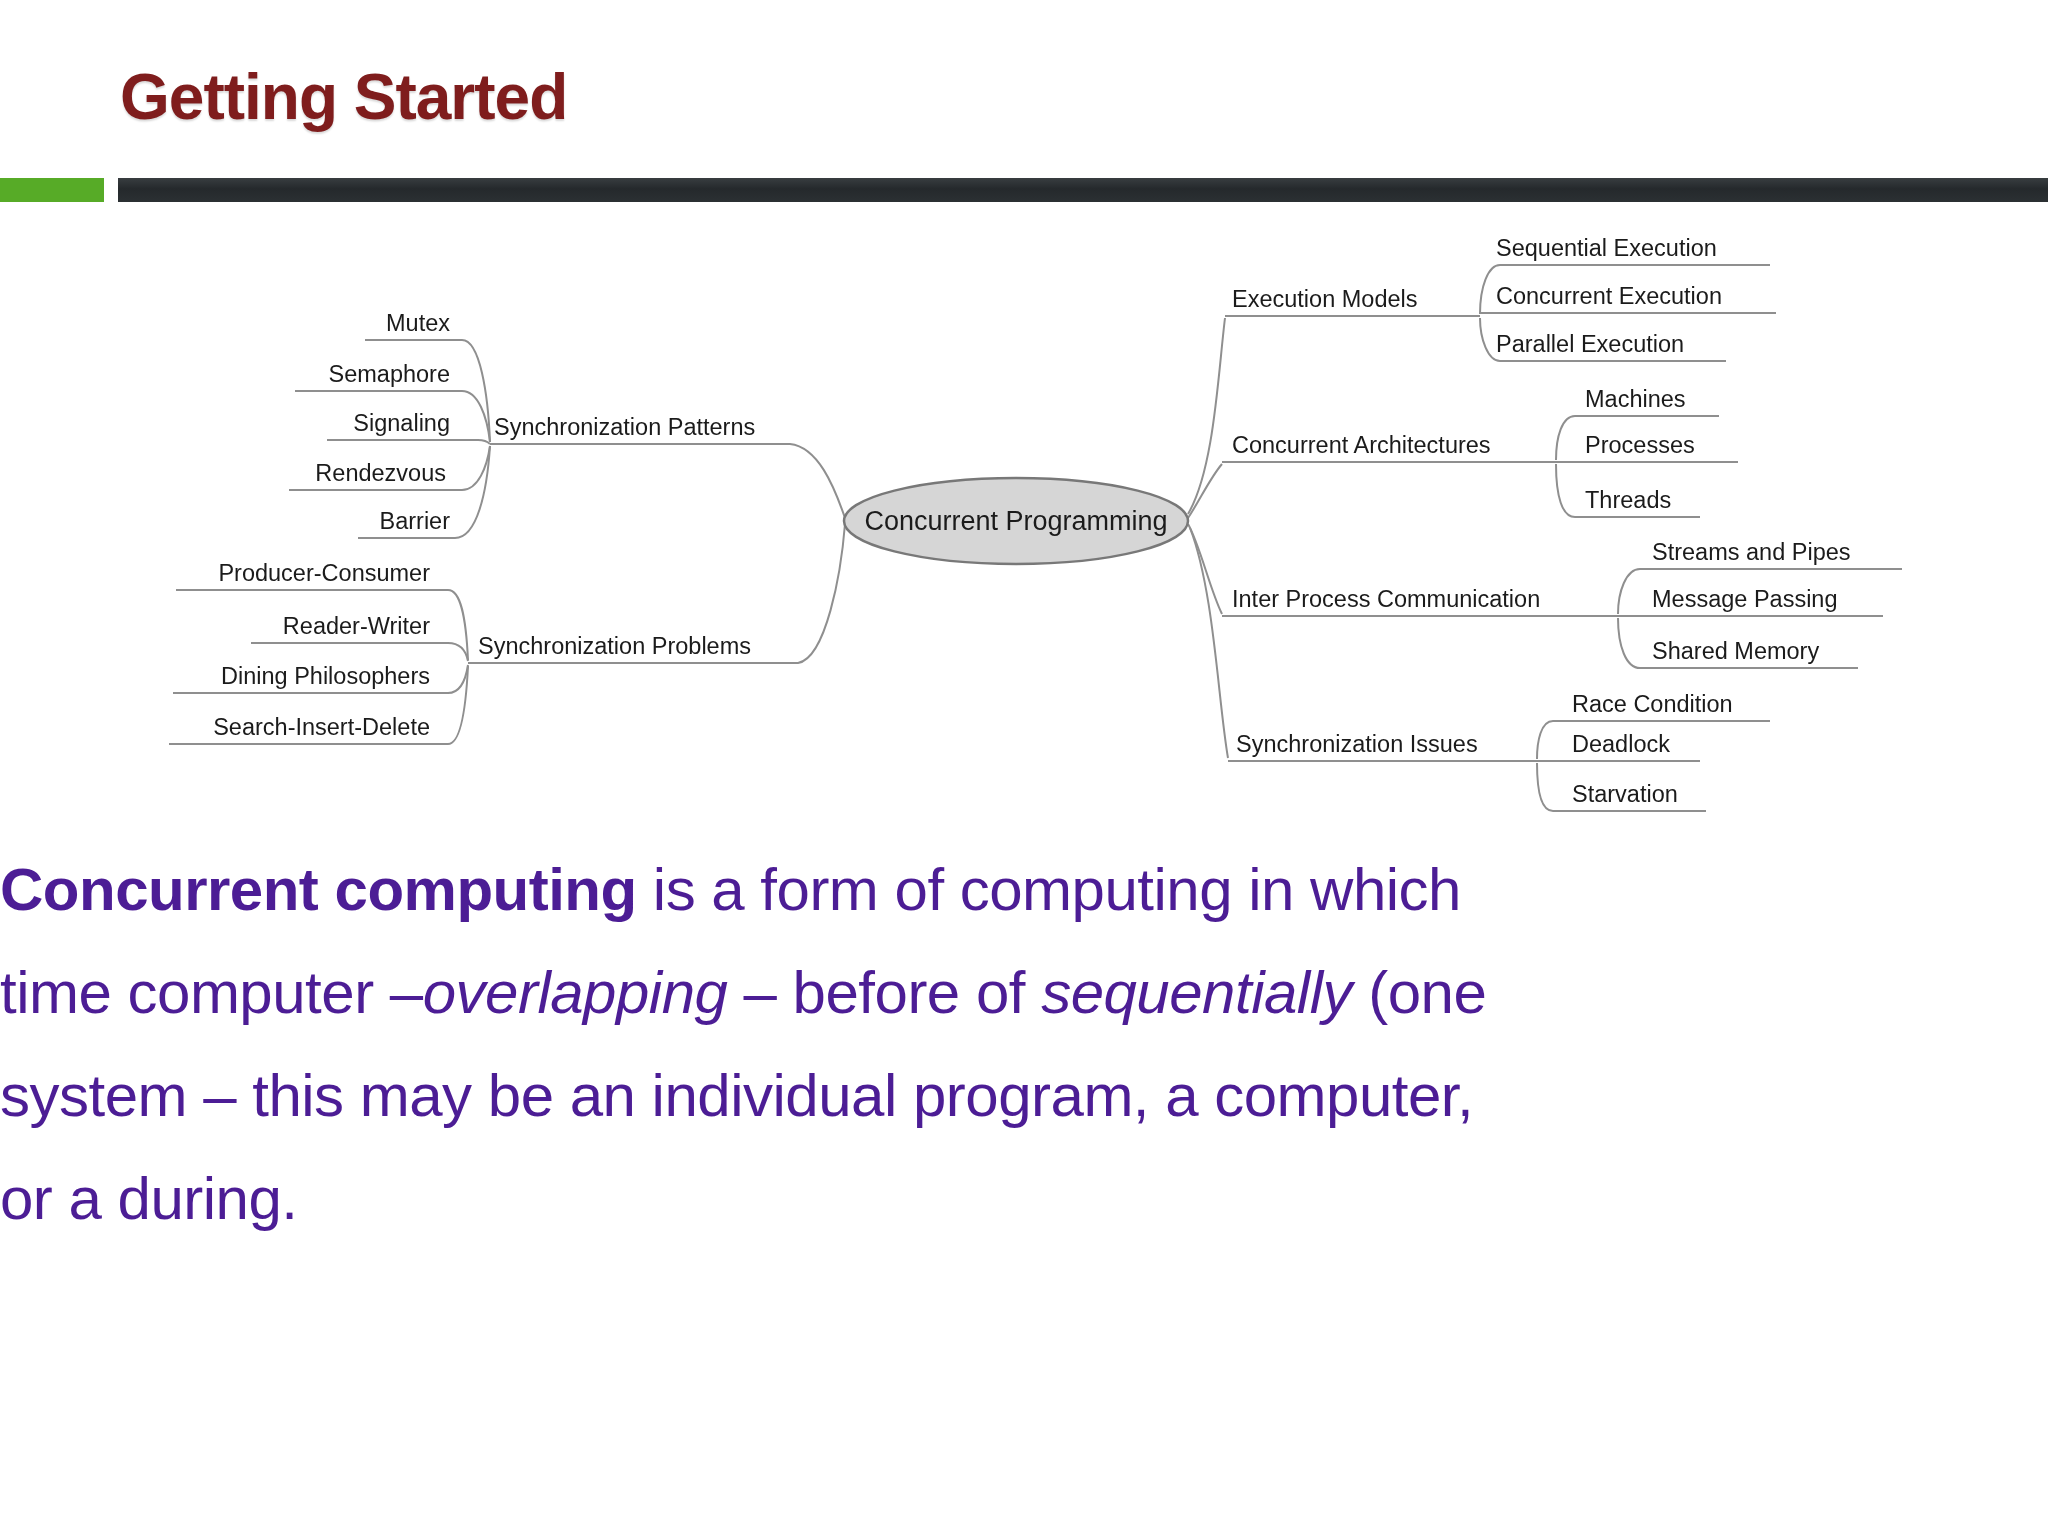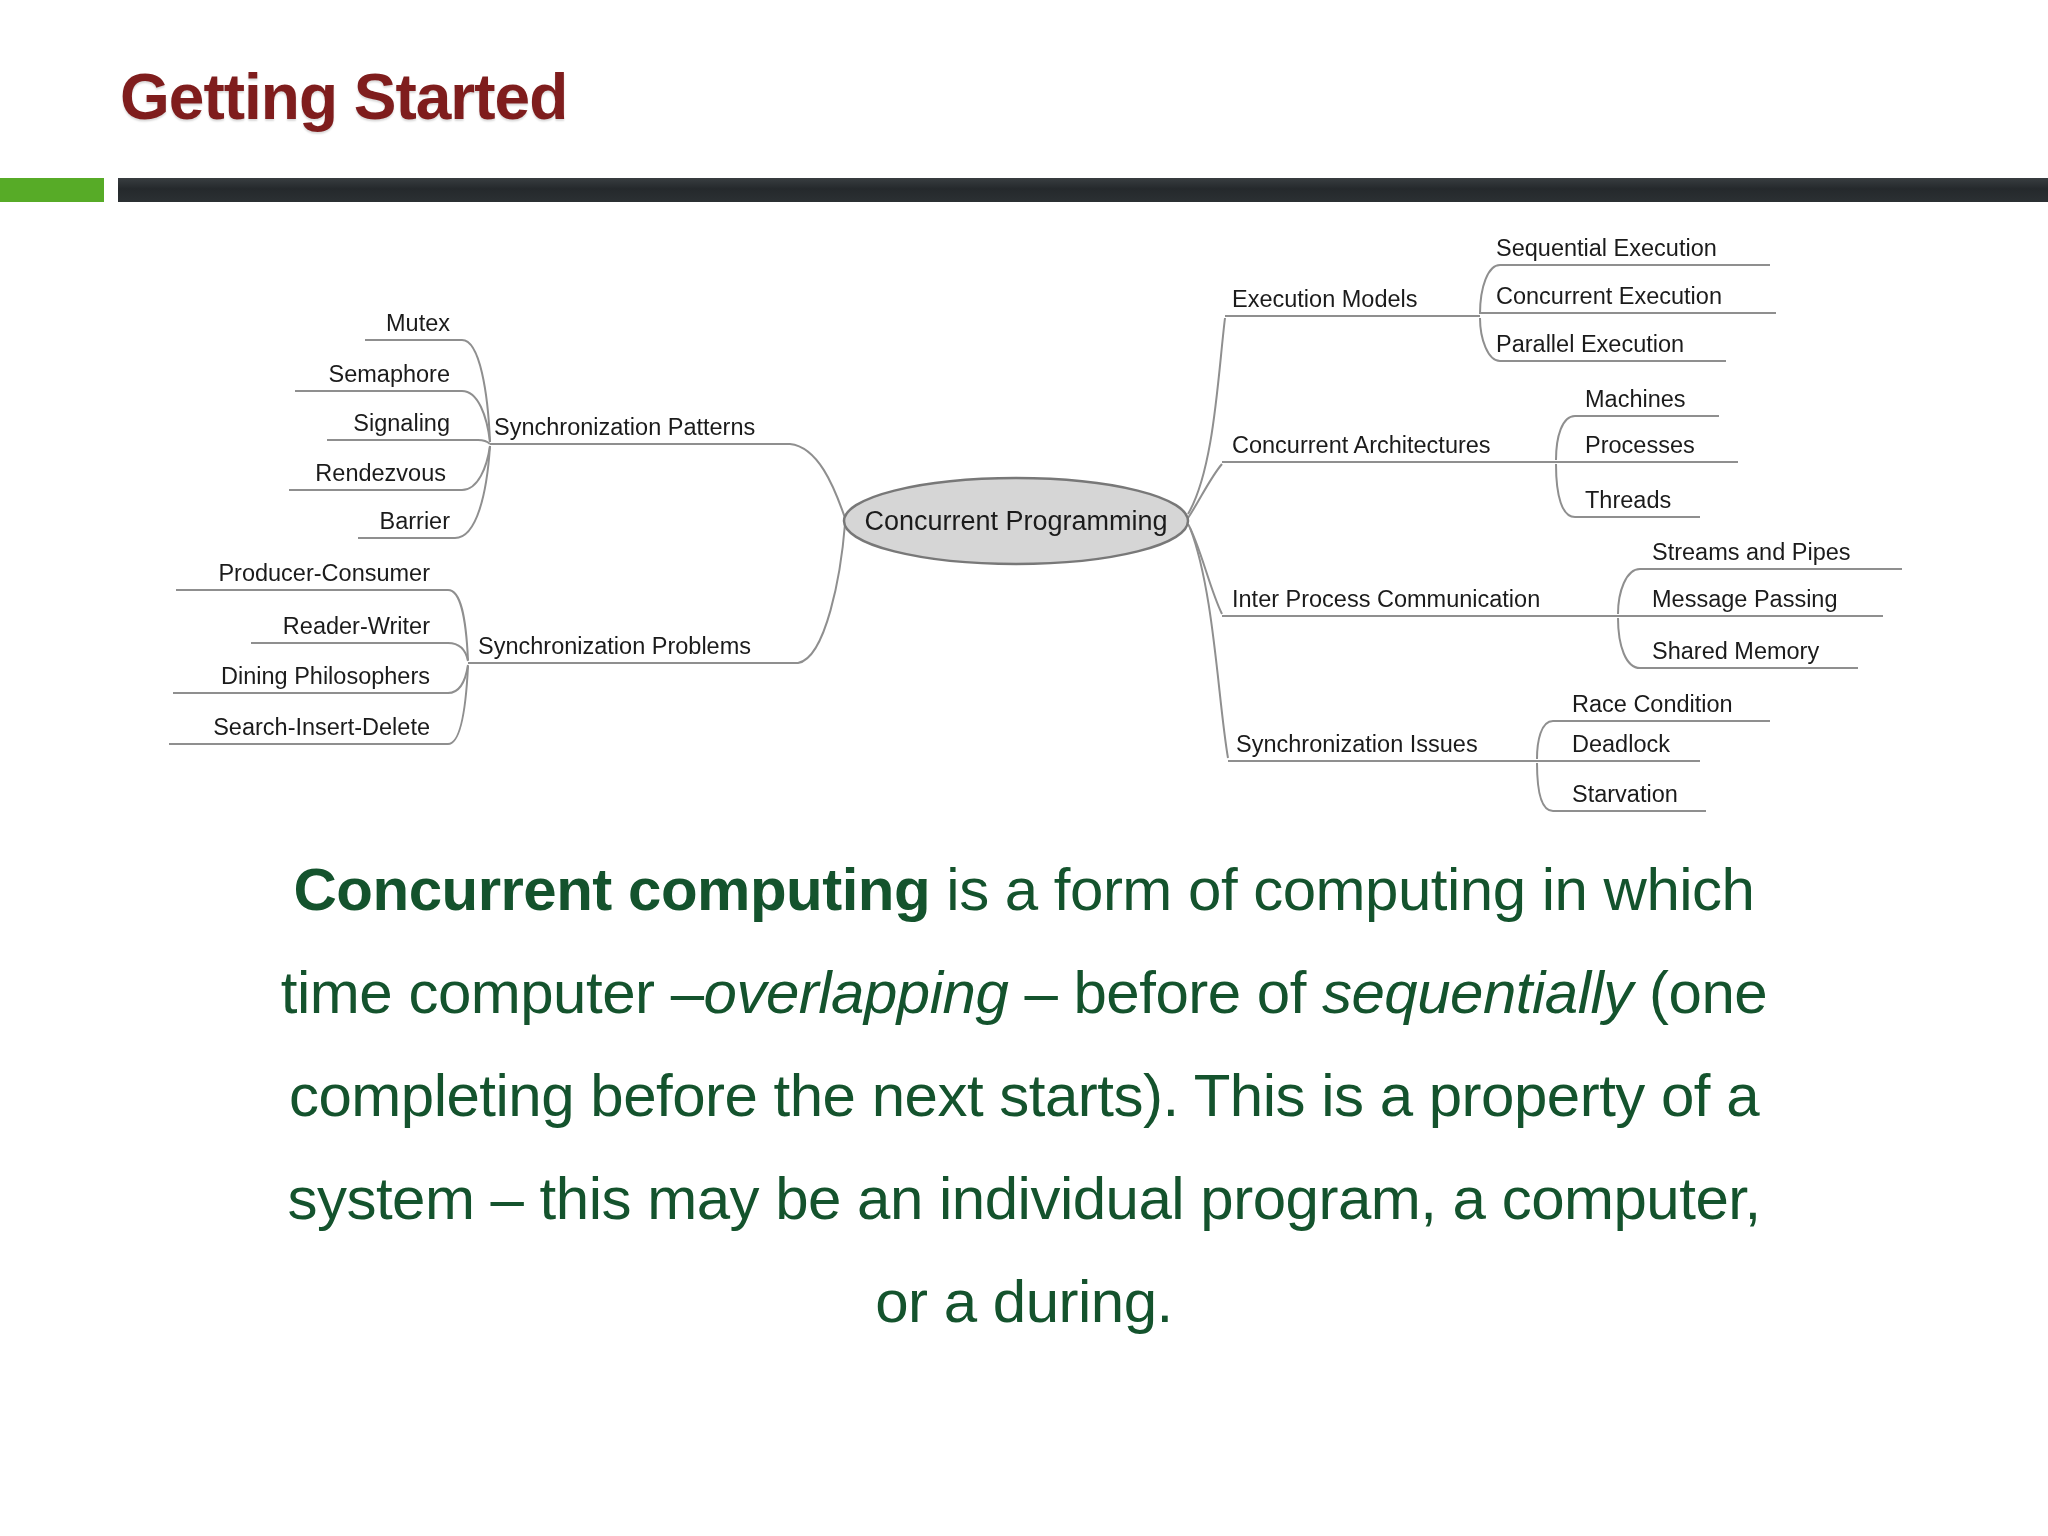--- a/index.html
+++ b/index.html
@@ -23,21 +23,21 @@
   }
   svg.mindmap{position:absolute;left:0;top:0;}
   svg.mindmap path{fill:none;stroke:#8f8f8f;stroke-width:2px;}
   svg.mindmap text{
     font-family:"Liberation Sans","DejaVu Sans",sans-serif;
     font-size:23.5px;fill:#1b1b1b;
   }
   svg.mindmap text.center-label{font-size:27px;font-weight:400;}
   .para{
     position:absolute;left:0;top:838px;width:2048px;
-    text-align:center;color:#14532d;
+    text-align:left;color:#4c1d95;
     font-size:60px;line-height:103px;letter-spacing:-0.5px;
   }
   .pline{white-space:nowrap;}
   .b{font-weight:700;}
   .i{font-style:italic;}
 </style>
 </head>
 <body>
 
 <div class="slide-title">Getting Started</div>
@@ -110,16 +110,15 @@
   <text x="1572" y="752">Deadlock</text>
   <text x="1572" y="802">Starvation</text>
 
   <ellipse cx="1016" cy="521" rx="172" ry="43" fill="#d6d6d6" stroke="#787878" stroke-width="2.5"></ellipse>
   <text class="center-label" x="1016" y="530" text-anchor="middle" fill="#2f8f1d">Concurrent Programming</text>
 </svg>
 
 <div class="para">
   <div class="pline"><span class="b">Concurrent computing</span><span> is a form of computing in which</span></div>
   <div class="pline"><span>time computer –</span><span class="i">overlapping</span><span> – before of </span><span class="i">sequentially</span><span> (one</span></div>
-  <div class="pline"><span>completing before the next starts). This is a property of a</span></div>
   <div class="pline"><span>system – this may be an individual program, a computer,</span></div>
   <div class="pline"><span>or a during.</span></div>
 </div>
 
 </body></html>

